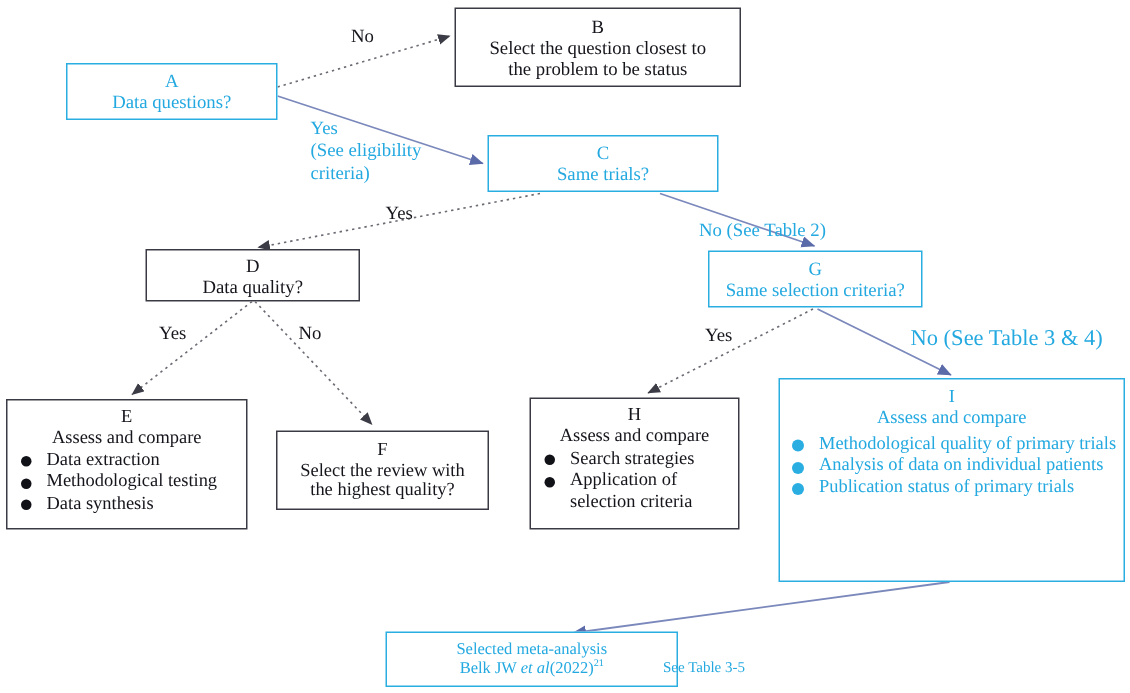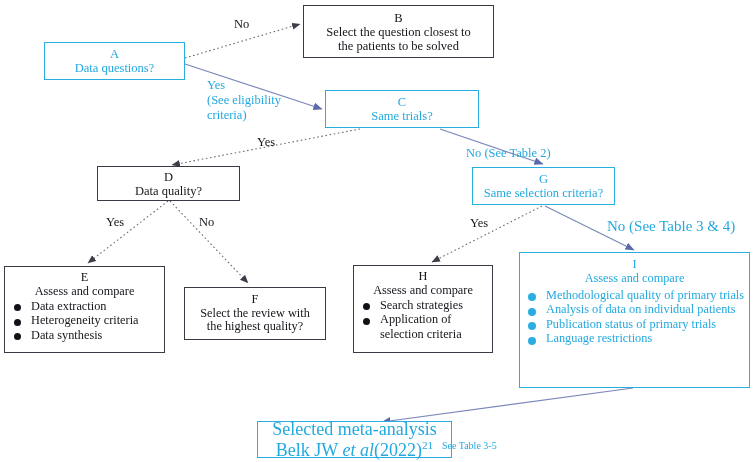--- a/index.html
+++ b/index.html
@@ -73,21 +73,21 @@
   </svg>
 
   <div class="node k-cyan" style="left:44px;top:42px;width:141px;height:38px;font-size:12.5px;">
     <div class="hdr">A</div>
     <div class="sub">Data questions?</div>
   </div>
 
   <div class="node k-dark" style="left:303px;top:5px;width:191px;height:53px;font-size:12.5px;">
     <div class="hdr">B</div>
     <div class="sub">Select the question closest to</div>
-    <div class="sub">the patients to be solved</div>
+    <div class="sub">the problem to be status</div>
   </div>
 
   <div class="node k-cyan" style="left:325px;top:90px;width:154px;height:38px;font-size:12.5px;">
     <div class="hdr">C</div>
     <div class="sub">Same trials?</div>
   </div>
 
   <div class="node k-dark" style="left:97px;top:166px;width:143px;height:35px;font-size:12.5px;">
     <div class="hdr">D</div>
     <div class="sub">Data quality?</div>
@@ -96,21 +96,21 @@
   <div class="node k-cyan" style="left:472px;top:167px;width:143px;height:38px;font-size:12.5px;">
     <div class="hdr">G</div>
     <div class="sub">Same selection criteria?</div>
   </div>
 
   <div class="node k-dark" style="left:4px;top:266px;width:161px;height:87px;font-size:12.3px;justify-content:flex-start;padding-top:4px;">
     <div class="hdr">E</div>
     <div class="sub">Assess and compare</div>
     <ul class="bul">
       <li>Data extraction</li>
-      <li>Heterogeneity criteria</li>
+      <li>Methodological testing</li>
       <li>Data synthesis</li>
     </ul>
   </div>
 
   <div class="node k-dark" style="left:184px;top:287px;width:142px;height:53px;font-size:12.3px;">
     <div class="hdr">F</div>
     <div class="sub">Select the review with</div>
     <div class="sub">the highest quality?</div>
   </div>
 
@@ -123,25 +123,24 @@
     </ul>
   </div>
 
   <div class="node k-cyan2" style="left:519px;top:252px;width:231px;height:136px;font-size:12.3px;justify-content:flex-start;padding-top:5px;">
     <div class="hdr">I</div>
     <div class="sub">Assess and compare</div>
     <ul class="bul cy" style="margin-top:2px;">
       <li>Methodological quality of primary trials</li>
       <li>Analysis of data on individual patients</li>
       <li>Publication status of primary trials</li>
-      <li>Language restrictions</li>
     </ul>
   </div>
 
-  <div class="node k-cyan" style="left:257px;top:421px;width:195px;height:37px;font-size:18px;">
+  <div class="node k-cyan" style="left:257px;top:421px;width:195px;height:37px;font-size:11px;">
     <div class="sub">Selected meta-analysis</div>
     <div class="sub">
       <span>Belk JW </span><span class="it">et al</span><span>(2022)</span><sup>21</sup>
     </div>
   </div>
 
   <div class="lbl lbl-dark" style="left:234px;top:18px;font-size:12.5px;">No</div>
 
   <div class="lbl lbl-cyan" style="left:207px;top:79px;font-size:12.5px;">Yes</div>
   <div class="lbl lbl-cyan" style="left:207px;top:94px;font-size:12.5px;">(See eligibility</div>

